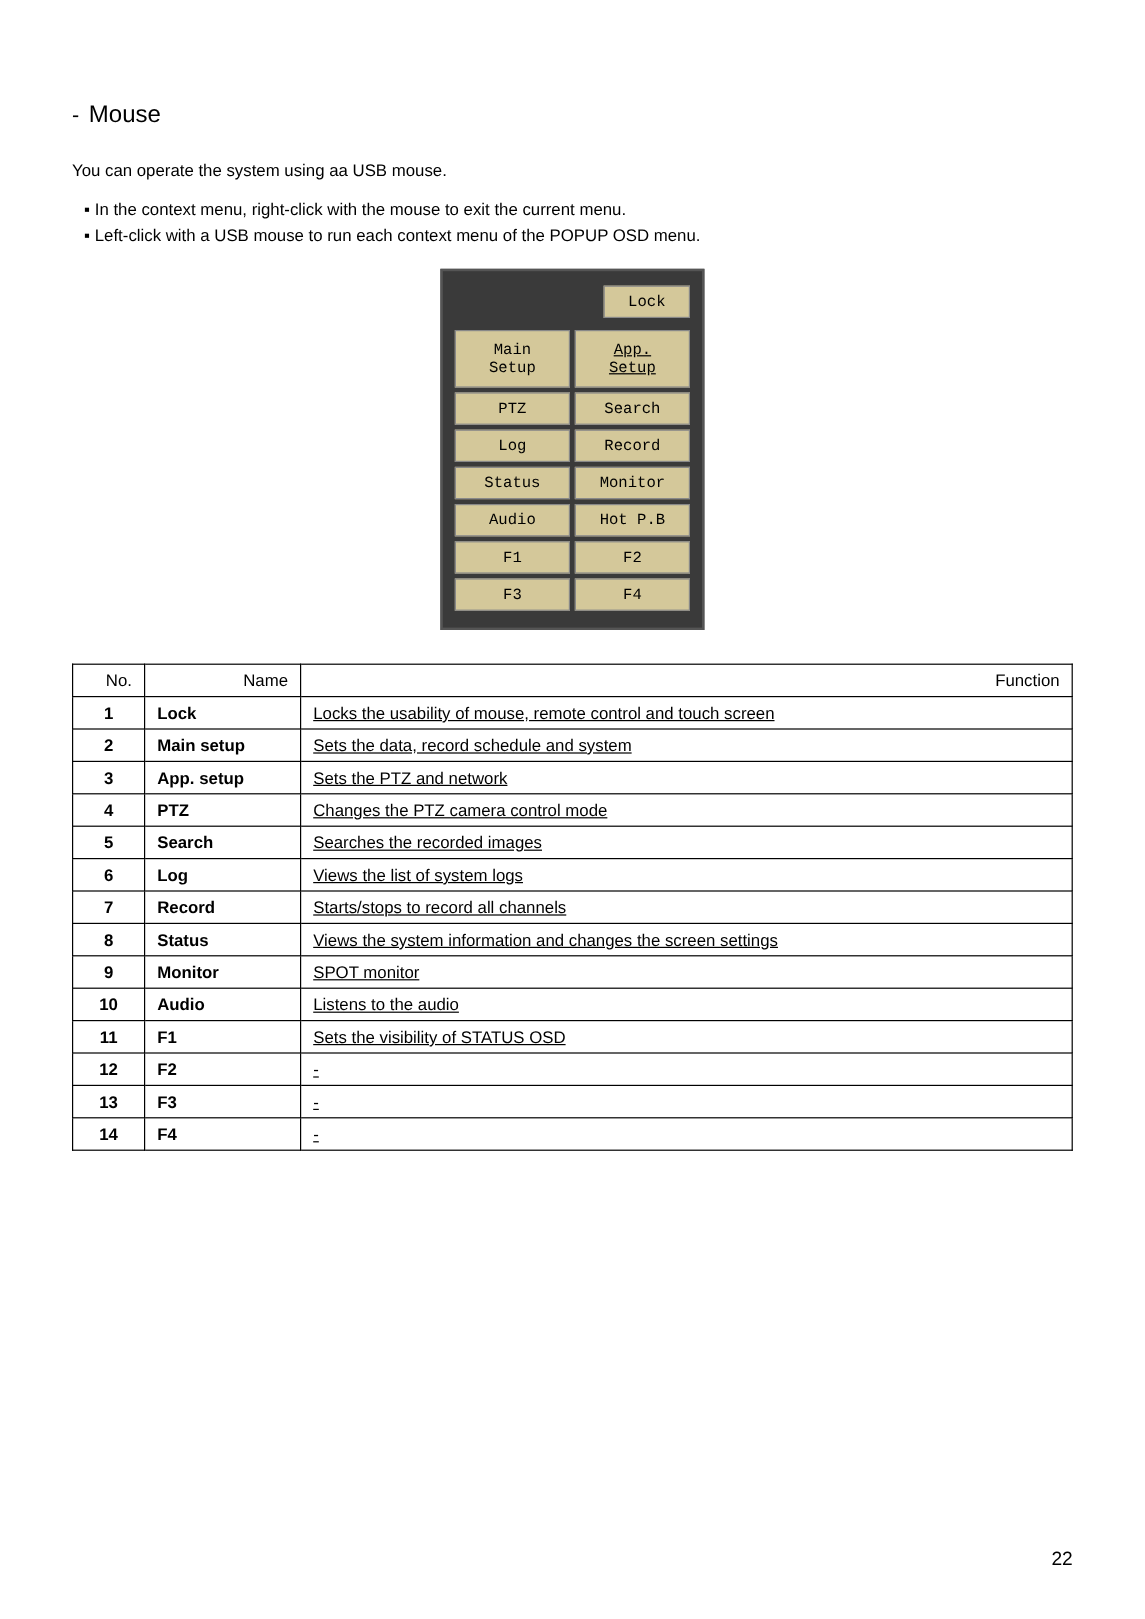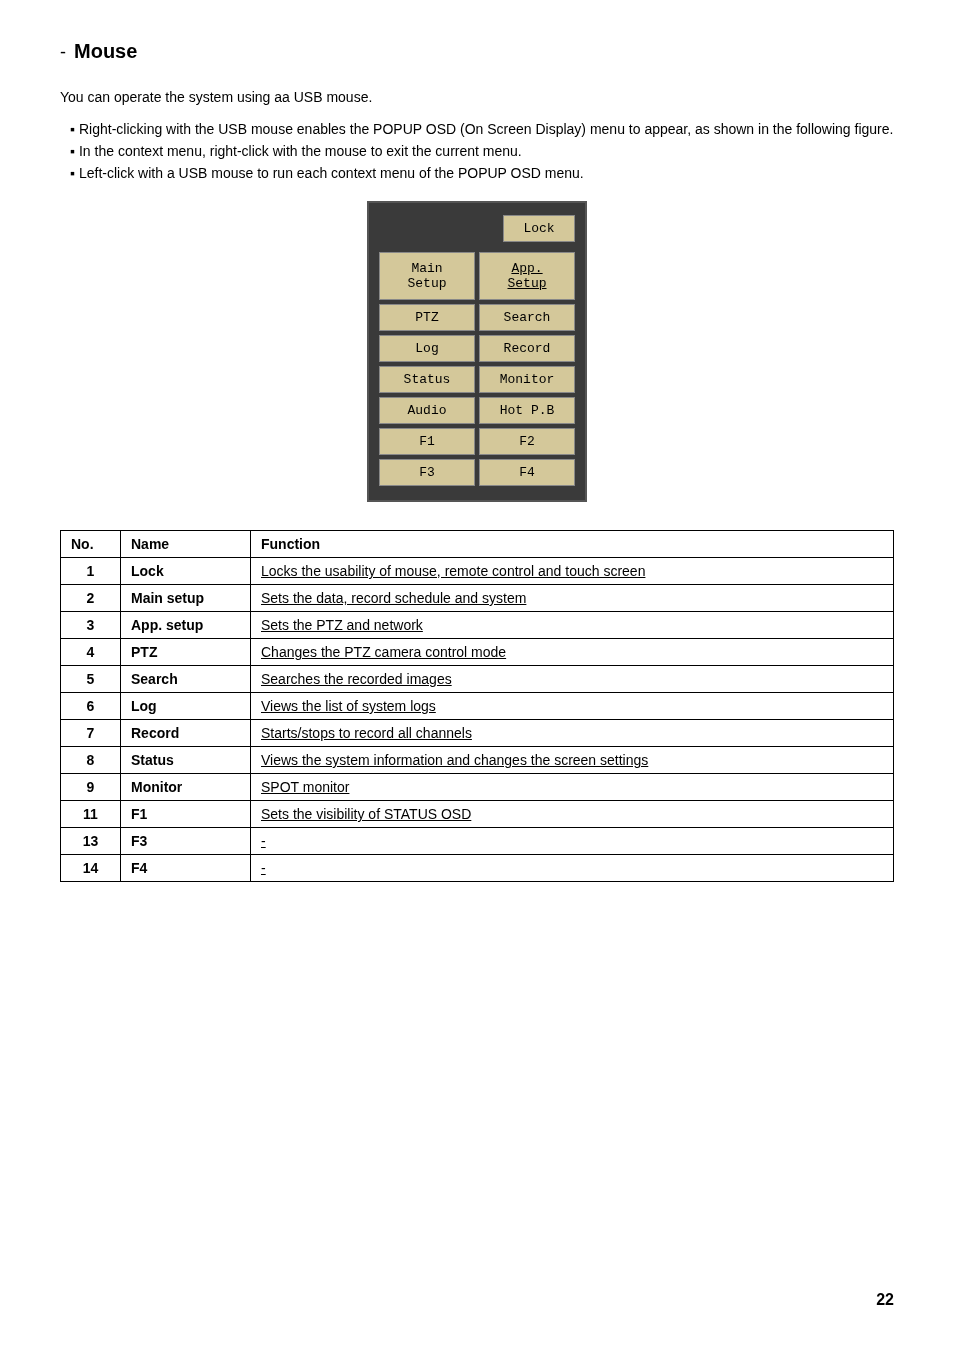--- a/index.html
+++ b/index.html
@@ -8,22 +8,23 @@
       font-family: Arial, sans-serif;
       font-size: 14px;
       color: #000;
       width: 954px;
       min-height: 1349px;
       padding: 40px 60px;
       position: relative;
     }
     .section-title {
       font-size: 20px;
-      font-weight: bold;
+      font-weight: normal;
       margin-bottom: 12px;
+      margin-top: 45px;
     }
     .intro-text {
       margin-bottom: 16px;
       font-size: 14px;
     }
     .bullet-list {
       list-style: none;
       margin-bottom: 8px;
       padding-left: 10px;
     }
@@ -82,22 +83,22 @@
       border-collapse: collapse;
       margin-top: 10px;
       font-size: 14px;
     }
     .data-table th, .data-table td {
       border: 1px solid #000;
       padding: 5px 10px;
       vertical-align: top;
     }
     .data-table th {
-      font-weight: bold;
-      text-align: left;
+      font-weight: normal;
+      text-align: right;
       background: #fff;
     }
     .data-table td:first-child {
       text-align: center;
       font-weight: bold;
       white-space: nowrap;
       width: 60px;
     }
     .data-table td:nth-child(2) {
       font-weight: bold;
@@ -107,35 +108,34 @@
       width: auto;
       text-decoration: underline;
     }
 
     
     .page-number {
       position: absolute;
       bottom: 40px;
       right: 60px;
       font-size: 16px;
-      font-weight: bold;
+      font-weight: normal;
     }
   </style>
 </head>
 <body>
 
 <div style="display:flex; align-items:baseline; margin-bottom:14px;">
   <span style="font-size:18px; margin-right:8px;">-</span>
   <h2 class="section-title">Mouse</h2>
 </div>
 
 <p class="intro-text">You can operate the system using aa USB mouse.</p>
 
 <ul class="bullet-list">
-  <li>Right-clicking with the USB mouse enables the POPUP OSD (On Screen Display) menu to appear, as shown in the following figure.</li>
   <li>In the context menu, right-click with the mouse to exit the current menu.</li>
   <li>Left-click with a USB mouse to run each context menu of the POPUP OSD menu.</li>
 </ul>
 
 <div class="osd-wrapper">
   <div class="osd-menu">
     <div class="osd-top-row">
       <span class="osd-btn">Lock</span>
     </div>
     <div class="osd-grid">
@@ -207,25 +207,35 @@
         <td>8</td>
         <td>Status</td>
         <td>Views the system information and changes the screen settings</td>
       </tr>
       <tr>
         <td>9</td>
         <td>Monitor</td>
         <td>SPOT monitor</td>
       </tr>
       <tr>
+        <td>10</td>
+        <td>Audio</td>
+        <td>Listens to the audio</td>
+      </tr>
+      <tr>
         <td>11</td>
         <td>F1</td>
         <td>Sets the visibility of STATUS OSD</td>
       </tr>
       <tr>
+        <td>12</td>
+        <td>F2</td>
+        <td>-</td>
+      </tr>
+      <tr>
         <td>13</td>
         <td>F3</td>
         <td>-</td>
       </tr>
       <tr>
         <td>14</td>
         <td>F4</td>
         <td>-</td>
       </tr>
     </tbody>

